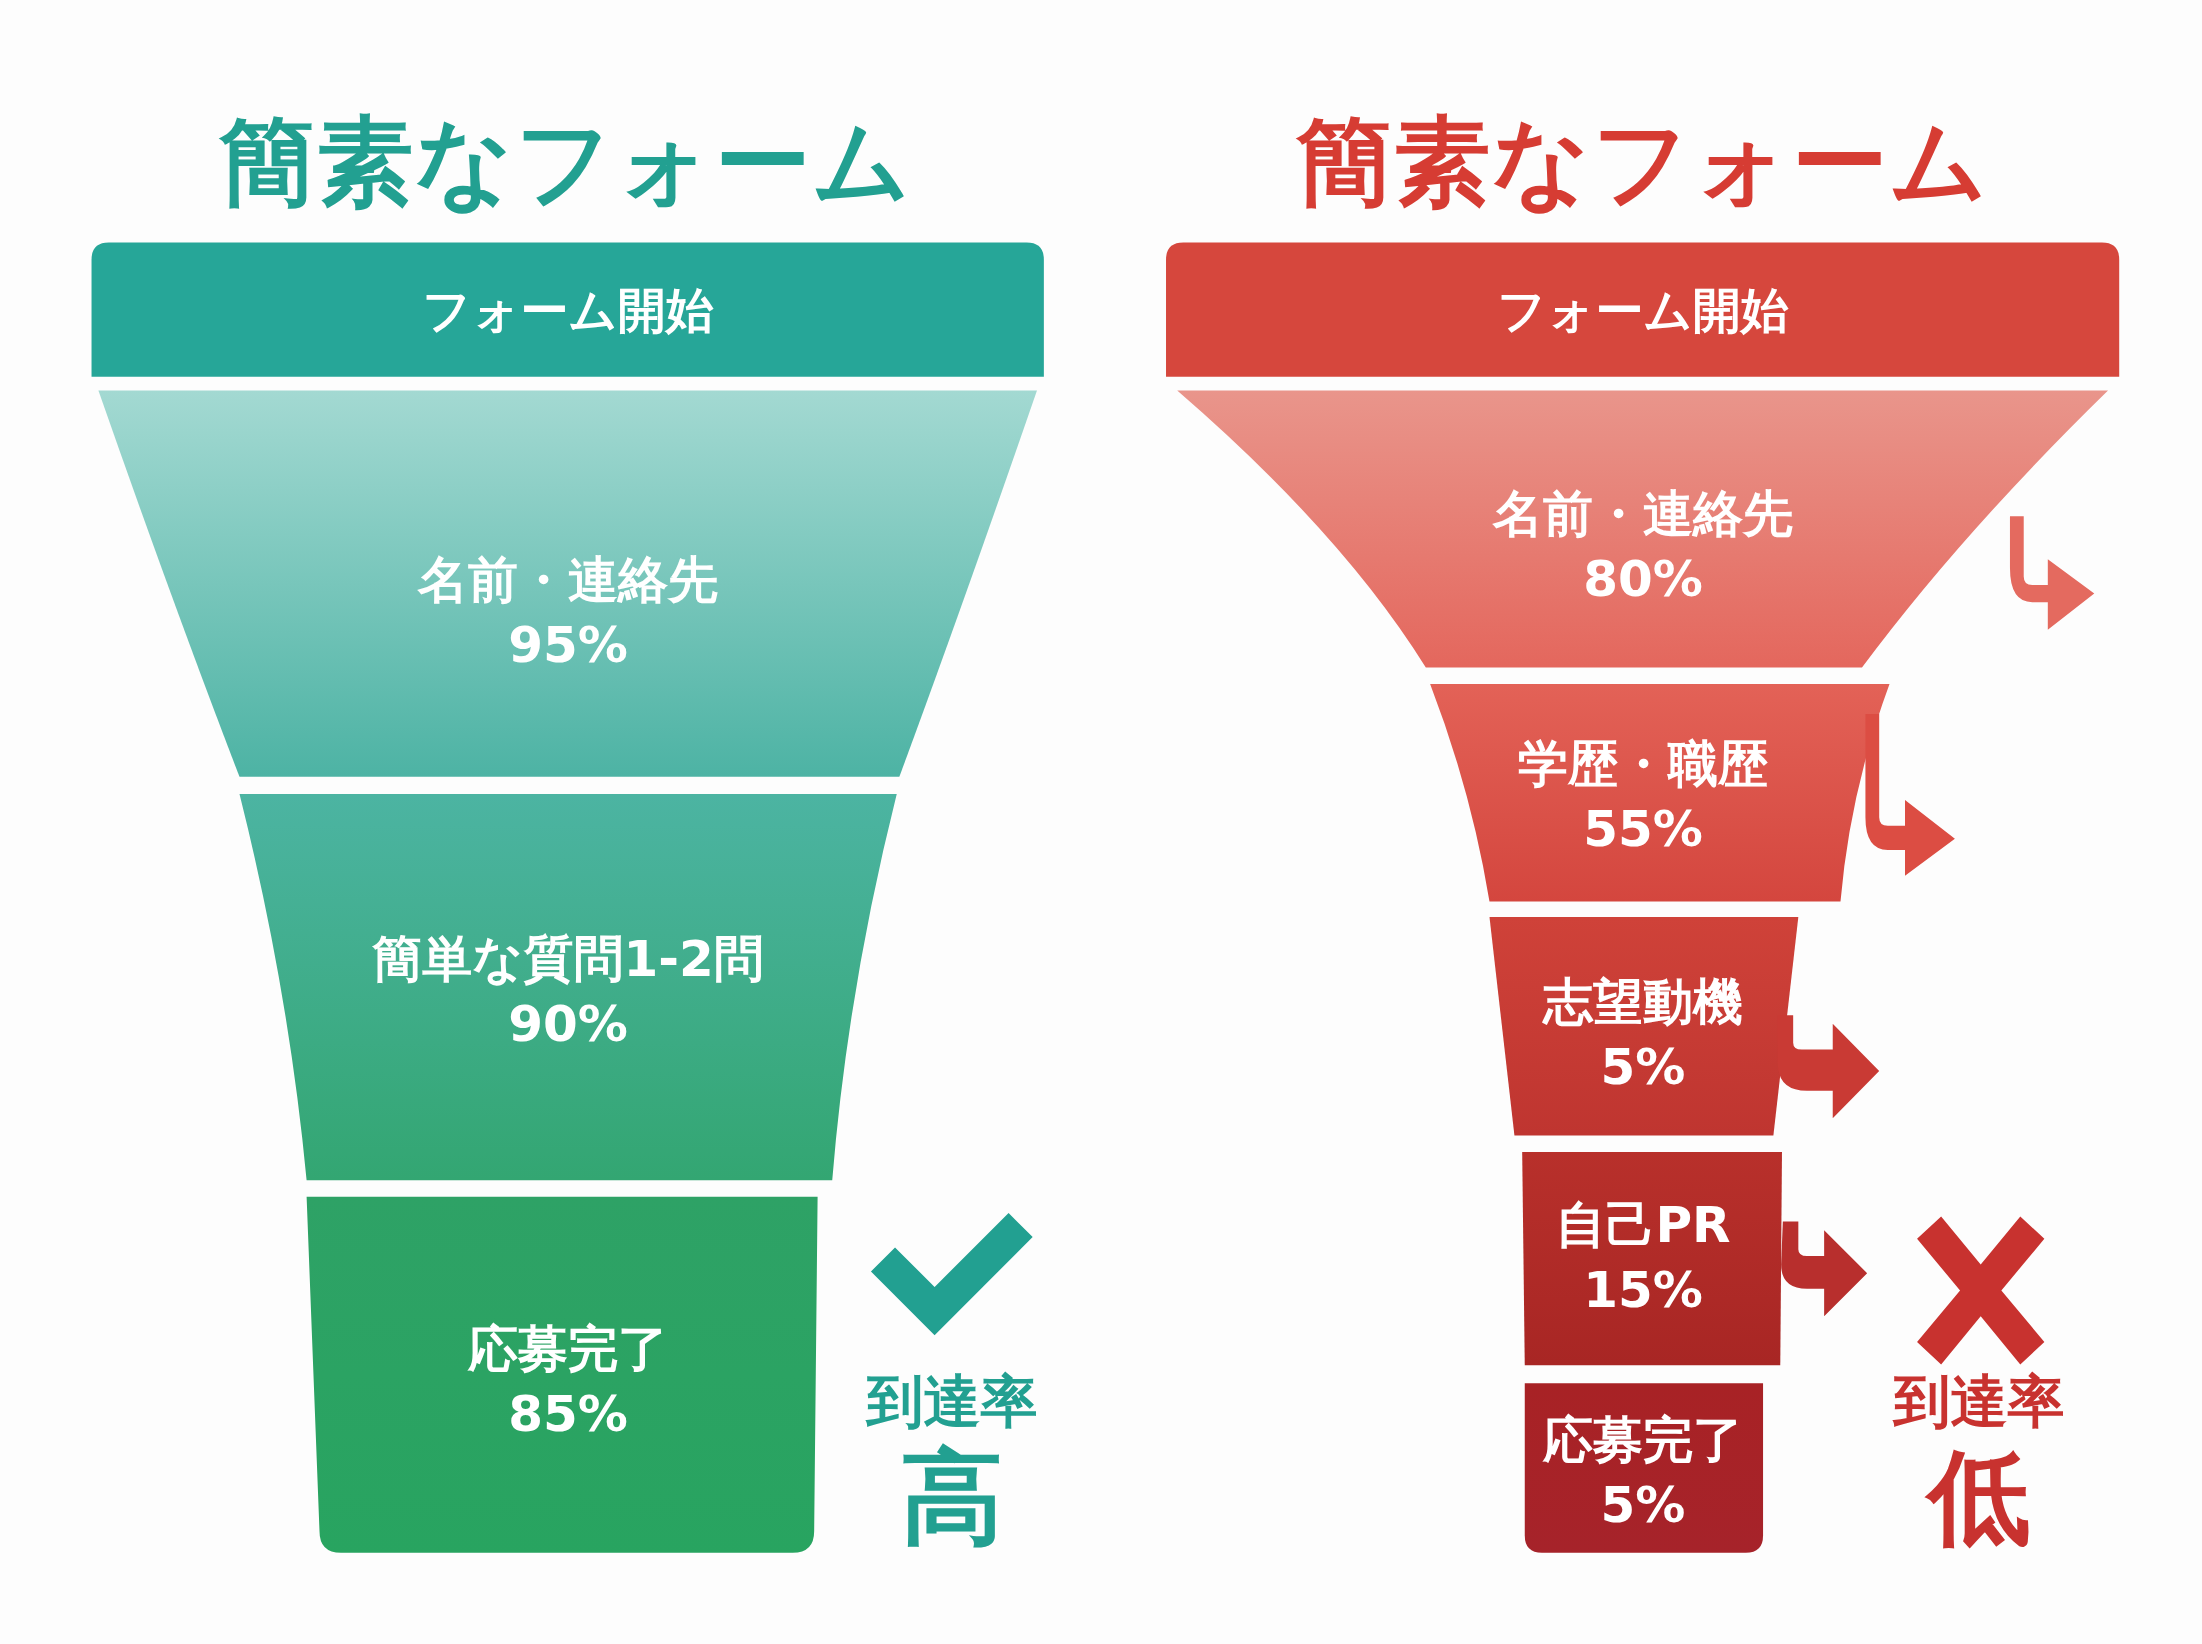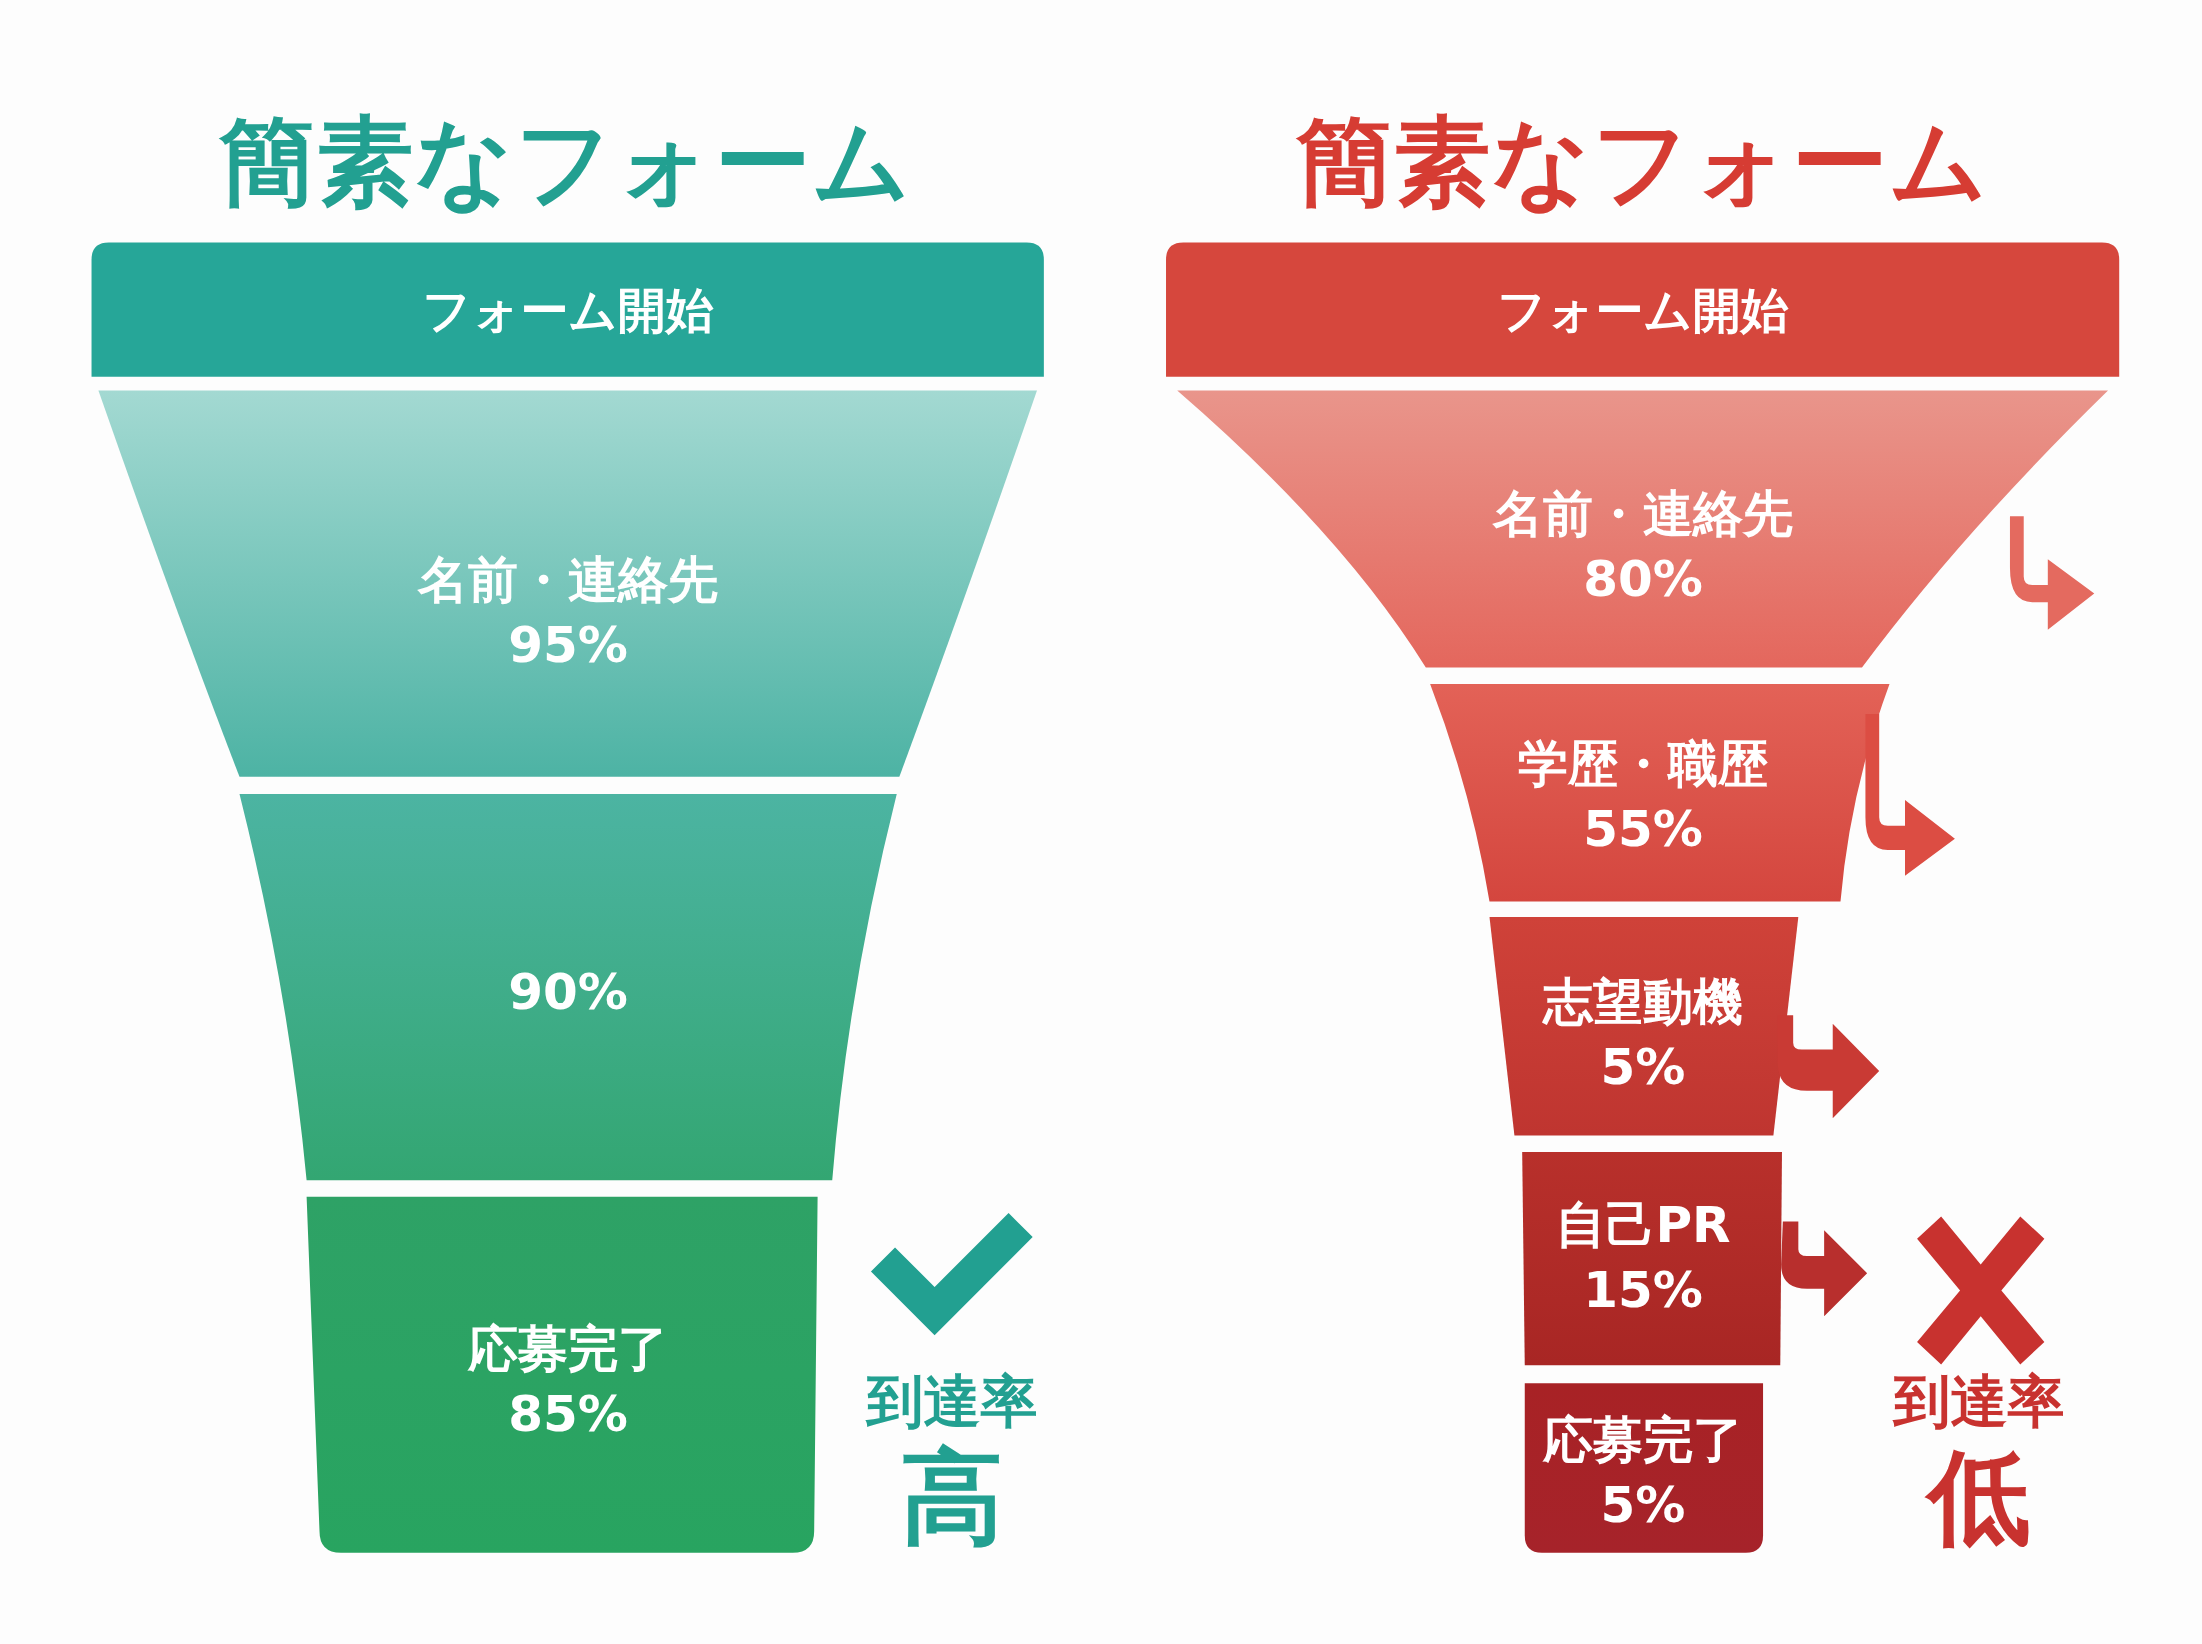--- a/index.html
+++ b/index.html
@@ -89,20 +89,21 @@
 
   <path d="M2228 1440 L2256 1414 L2302 1470 L2348 1414 L2376 1440 L2326 1500 L2376 1560 L2348 1586 L2302 1530 L2256 1586 L2228 1560 L2278 1500 Z" fill="#c8322f"></path>
 </svg>
 
 <div class="lbl hdr" style="left:568px;top:310px;">フォーム開始</div>
 <div class="lbl" style="left:568px;top:613px;">
   <div>名前・連絡先</div>
   <div>95%</div>
 </div>
 <div class="lbl" style="left:568px;top:992px;">
+  <div>簡単な質問1-2問</div>
   <div>90%</div>
 </div>
 <div class="lbl" style="left:568px;top:1382px;">
   <div>応募完了</div>
   <div>85%</div>
 </div>
 
 <div class="verdict" style="left:952px;top:1364px;color:#22a091;">
   <span class="sub">到達率</span>
   <span class="big">高</span>

